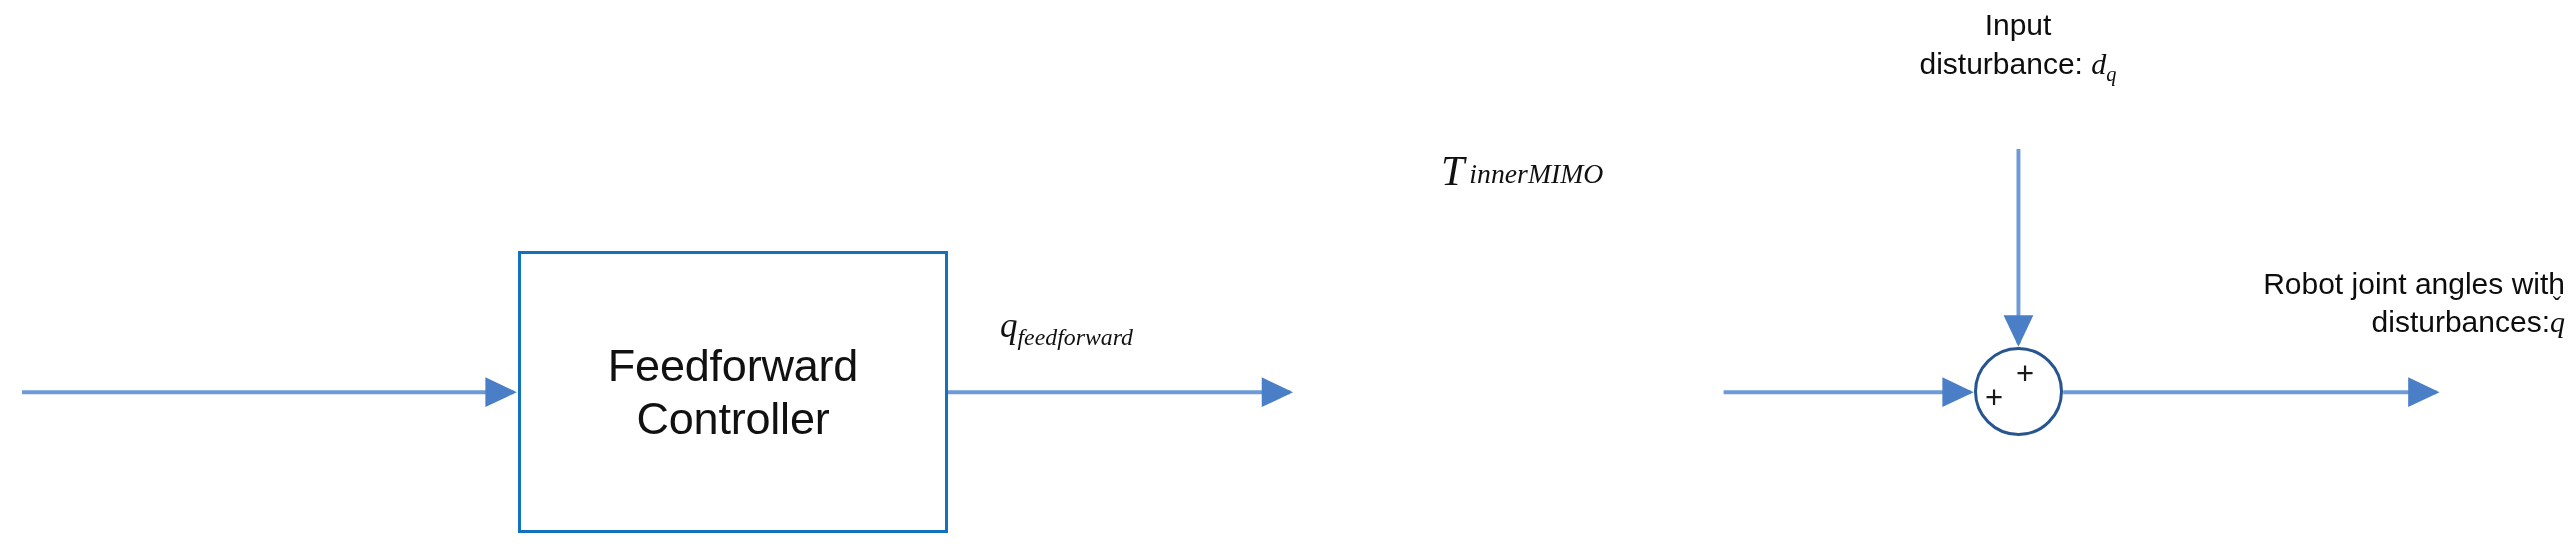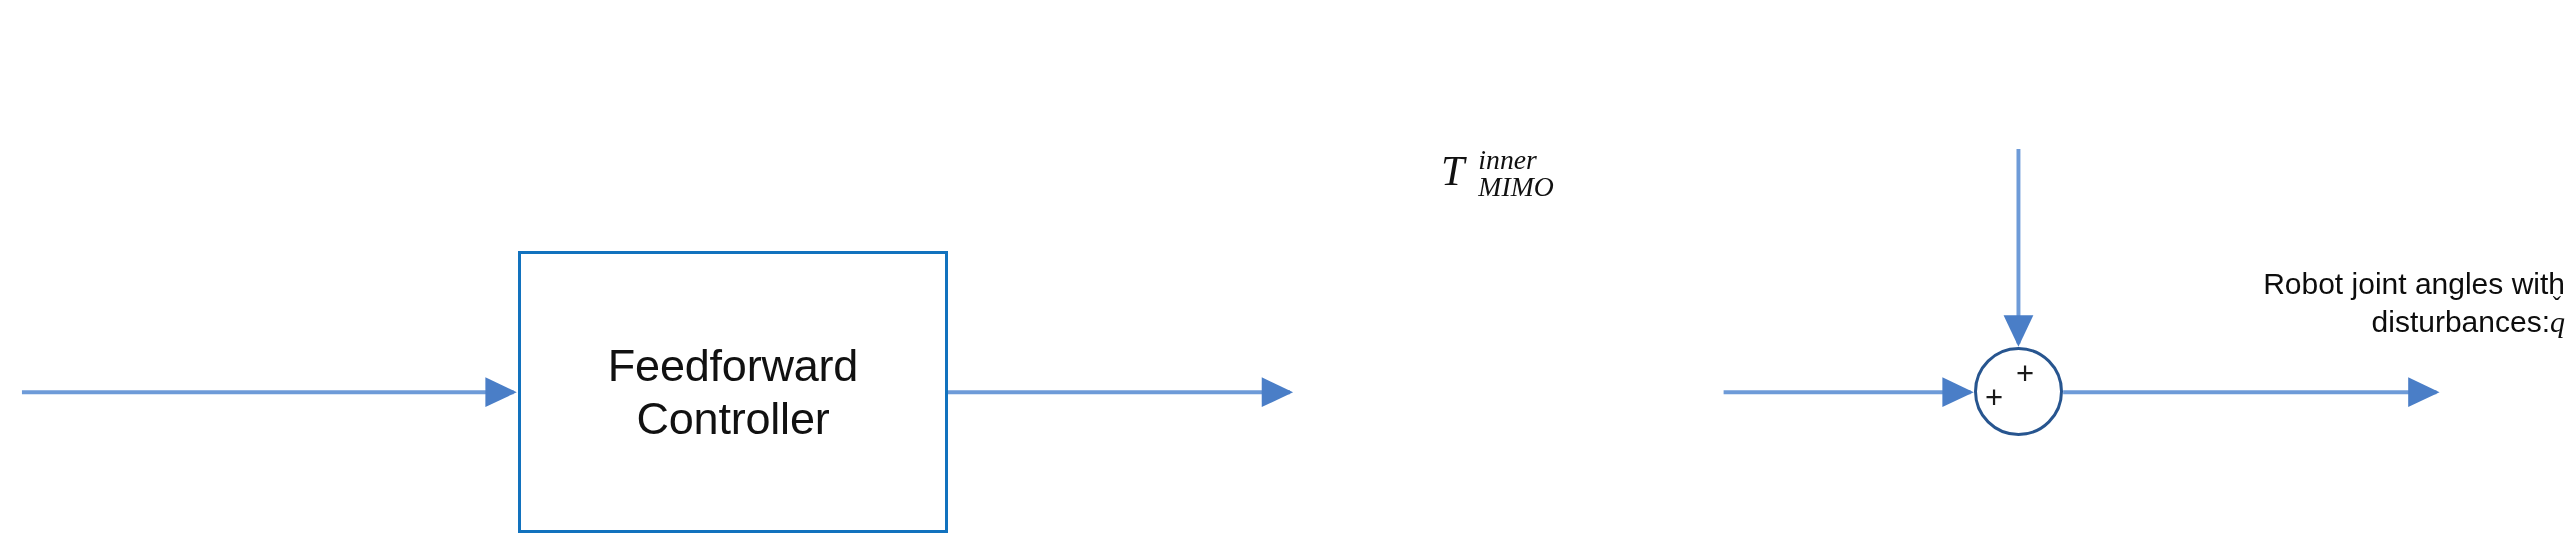--- a/index.html
+++ b/index.html
@@ -63,25 +63,24 @@
     color: #111111;
     white-space: nowrap;
   }
   .sub {
     font-size: 0.68em;
     vertical-align: -0.32em;
     font-style: italic;
   }
   .sup-sub-stack {
     display: inline-flex;
-    flex-direction: column;
     vertical-align: middle;
     font-size: 0.66em;
     line-height: 0.98;
-    margin-left: 14px;
+    margin-left: 5px;
     position: relative;
     top: -0.07em;
   }
   .sup-sub-stack > span {
     font-style: italic;
   }
   .overbar {
     position: relative;
     display: inline-block;
     padding: 0 0.02em;
@@ -133,27 +132,30 @@
 
     <line x1="2631" y1="500" x2="3107" y2="500" stroke="#6E9BD8" stroke-width="5" marker-end="url(#arrowhead)"></line>
   </svg>
 
 
   <div class="block" style="left:518px; top:251px; width:430px; height:282px;">
     <div class="block-label">Feedforward
 Controller</div>
   </div>
 
+  <div class="math-label" style="left:1000px; top:306px; font-size:35px;"><span>q</span><span class="sub">feedforward</span></div>
 
   <div class="math-label" style="left:1441px; top:147px; font-size:42px;"><span>T</span><span class="sup-sub-stack">
         <span>inner</span>
         <span>MIMO</span>
       </span></div>
 
 
+  <div class="plain-label" style="left:1822px; top:6.3px; width:392px; text-align:center;"><span>Input
+disturbance: </span><span class="math"><span>d</span><span class="sub">q</span></span></div>
 
   <div class="sum-junction" style="left:1974px; top:347px; width:89px; height:89px;"></div>
   <div class="sum-sign" style="left:2016px; top:358px;">+</div>
   <div class="sum-sign" style="left:1985px; top:382px;">+</div>
 
   <div class="plain-label" style="left:2149px; top:265px; width:416px; text-align:right;"><span>Robot joint angles with
 disturbances:</span><span class="math" style="position:relative; display:inline-block;"><span>q</span><span style="position:absolute; left:50%; top:-0.40em; transform:translateX(-58%); font-style:normal; font-size:0.82em; line-height:1;">ˇ</span></span></div>
 
 </div>
 

